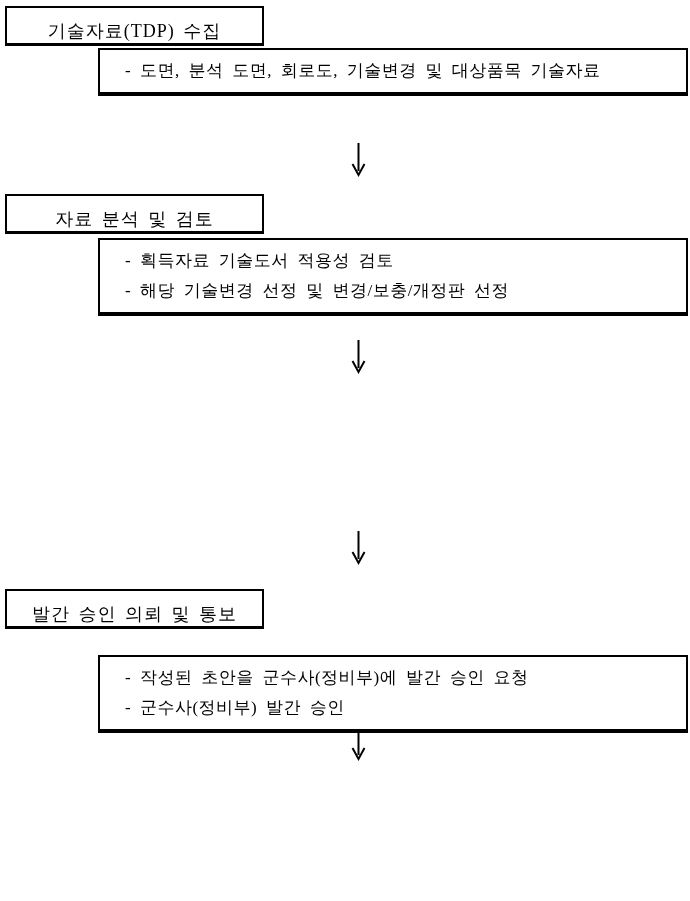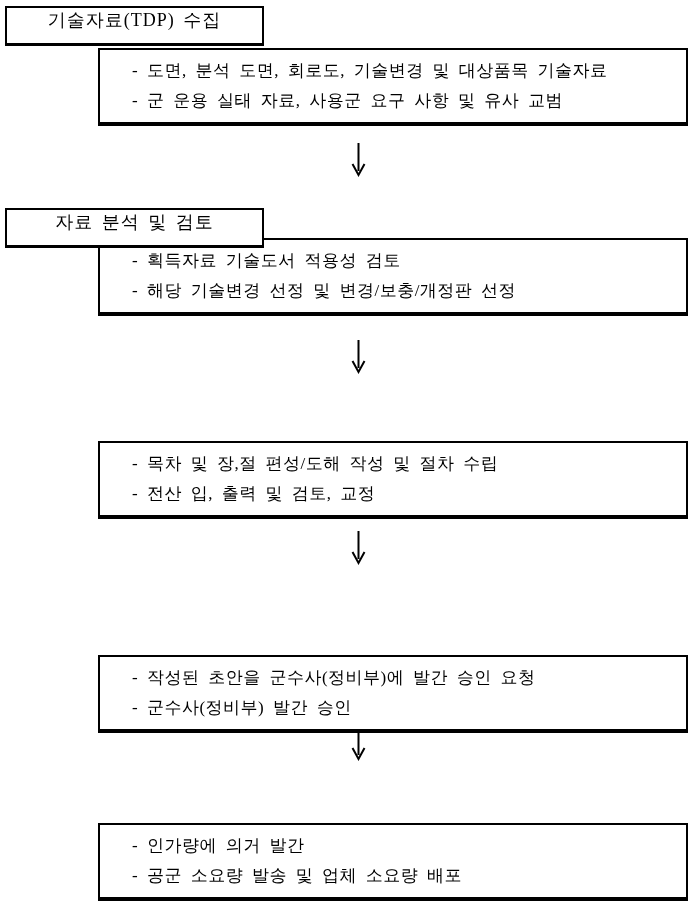--- a/index.html
+++ b/index.html
@@ -19,37 +19,37 @@
   .title-box {
     position: absolute;
     left: 5px;
     width: 259px;
     height: 40px;
     box-sizing: border-box;
     border: 2px solid #000000;
     border-bottom-width: 3px;
     background: #ffffff;
     display: flex;
-    align-items: flex-start;
+    align-items: flex-end;
     justify-content: center;
     font-size: 18px;
     letter-spacing: 1px;
     word-spacing: 3px;
     white-space: nowrap;
     z-index: 2;
   }
   .detail-box {
     position: absolute;
     left: 98px;
     width: 590px;
     box-sizing: border-box;
     border: 2px solid #000000;
     border-bottom-width: 4px;
     background: #ffffff;
-    padding: 6px 8px 6px 32px;
+    padding: 6px 8px 6px 25px;
     z-index: 1;
   }
   .detail-line {
     font-size: 17px;
     line-height: 30px;
     letter-spacing: 0.5px;
     word-spacing: 4px;
     white-space: nowrap;
   }
   .arrow {
@@ -63,63 +63,57 @@
 </head>
 <body>
 
 <div class="canvas">
 
   <div class="title-box" style="top:6px;">
     <span>기술자료(TDP) 수집</span>
   </div>
   <div class="detail-box" style="top:48px;">
     <div class="detail-line">- 도면, 분석 도면, 회로도, 기술변경 및 대상품목 기술자료</div>
-    <div class="detail-line">- 군 운용 실태 자료, 사용군 요구 사항 및 유사 교범</div>
   </div>
 
   <div class="arrow" style="top:142px;">
     <svg width="17" height="36" viewBox="0 0 17 36" xmlns="http://www.w3.org/2000/svg">
       <path d="M8.5 1 V29 M2.5 22 L8.5 33 L14.5 22" fill="none" stroke="#000000" stroke-width="2"></path>
     </svg>
   </div>
 
-  <div class="title-box" style="top:208px;">
+  <div class="title-box" style="top:194px;">
     <span>자료 분석 및 검토</span>
   </div>
   <div class="detail-box" style="top:238px;">
     <div class="detail-line">- 획득자료 기술도서 적용성 검토</div>
     <div class="detail-line">- 해당 기술변경 선정 및 변경/보충/개정판 선정</div>
   </div>
 
   <div class="arrow" style="top:339px;">
     <svg width="17" height="36" viewBox="0 0 17 36" xmlns="http://www.w3.org/2000/svg">
       <path d="M8.5 1 V29 M2.5 22 L8.5 33 L14.5 22" fill="none" stroke="#000000" stroke-width="2"></path>
     </svg>
   </div>
 
-  <div class="detail-box" style="top:441px;">
-    <div class="detail-line">- 목차 및 장,절 편성/도해 작성 및 절차 수립</div>
-    <div class="detail-line">- 전산 입, 출력 및 검토, 교정</div>
-  </div>
 
   <div class="arrow" style="top:530px;">
     <svg width="17" height="36" viewBox="0 0 17 36" xmlns="http://www.w3.org/2000/svg">
       <path d="M8.5 1 V29 M2.5 22 L8.5 33 L14.5 22" fill="none" stroke="#000000" stroke-width="2"></path>
     </svg>
   </div>
 
+  <div class="title-box" style="top:589px;">
+    <span>발간 승인 의뢰 및 통보</span>
+  </div>
   <div class="detail-box" style="top:655px;">
     <div class="detail-line">- 작성된 초안을 군수사(정비부)에 발간 승인 요청</div>
     <div class="detail-line">- 군수사(정비부) 발간 승인</div>
   </div>
 
   <div class="arrow" style="top:726px;">
     <svg width="17" height="36" viewBox="0 0 17 36" xmlns="http://www.w3.org/2000/svg">
       <path d="M8.5 1 V29 M2.5 22 L8.5 33 L14.5 22" fill="none" stroke="#000000" stroke-width="2"></path>
     </svg>
   </div>
 
-  <div class="detail-box" style="top:823px;">
-    <div class="detail-line">- 인가량에 의거 발간</div>
-    <div class="detail-line">- 공군 소요량 발송 및 업체 소요량 배포</div>
-  </div>
 
 </div>
 
 </body></html>

